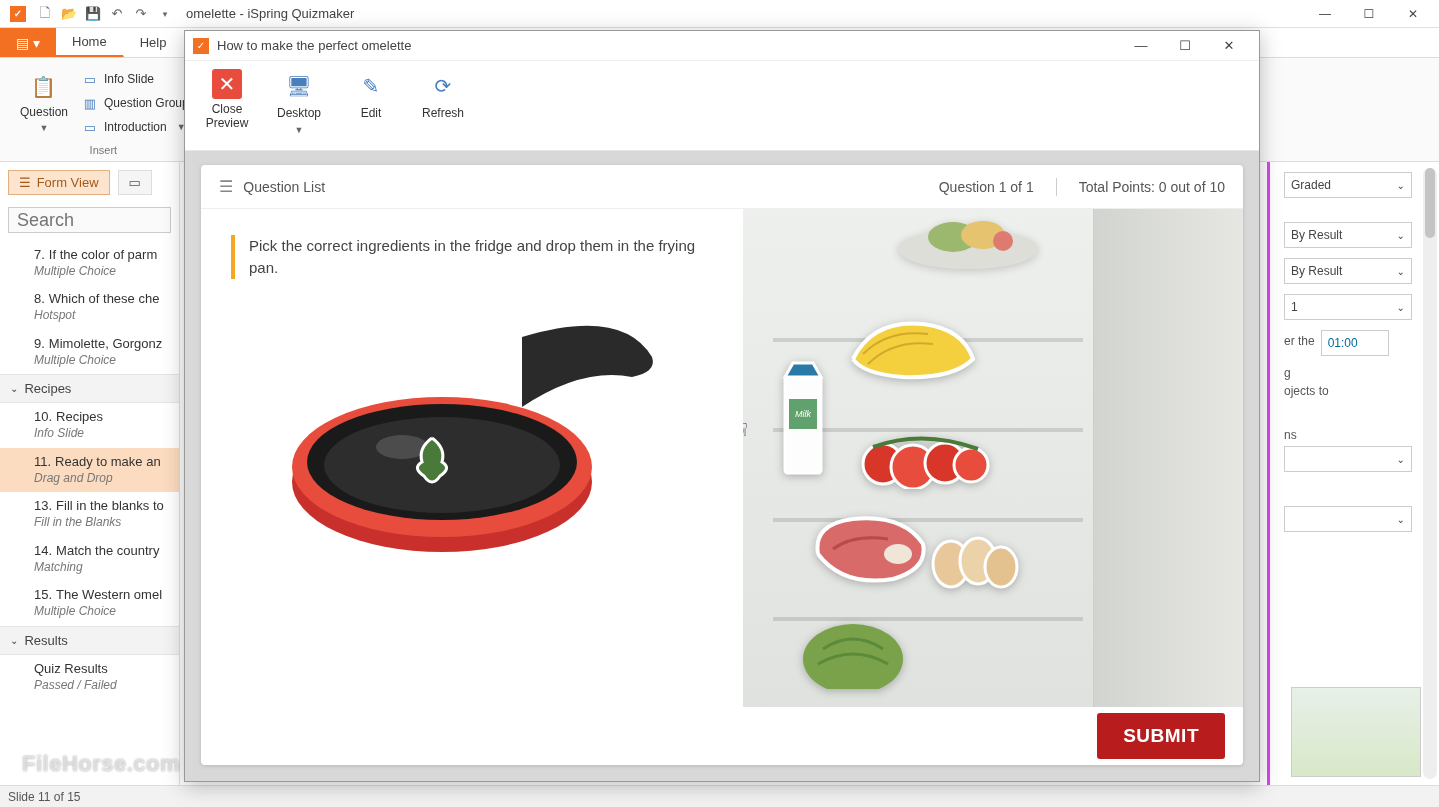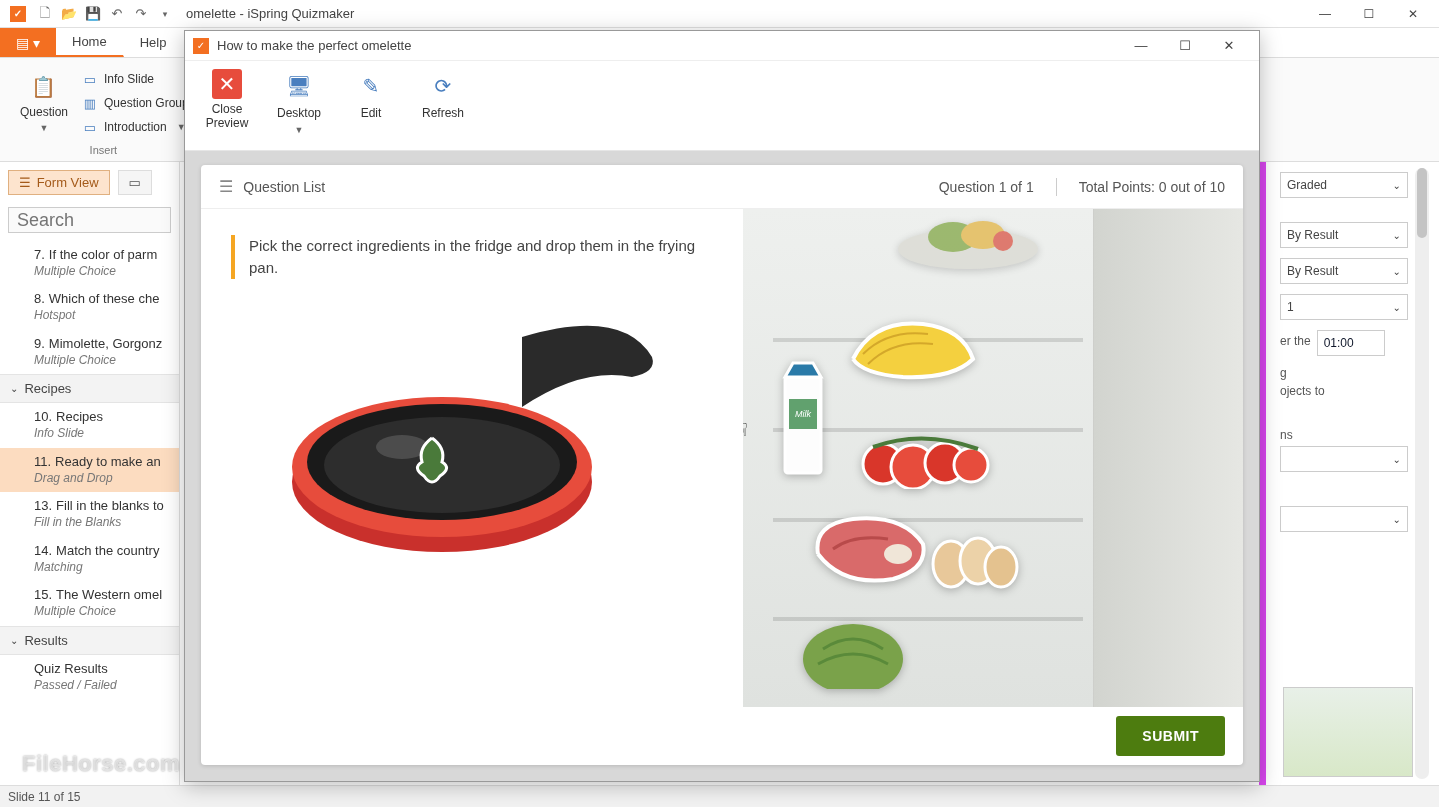--- a/index.html
+++ b/index.html
@@ -44,23 +44,23 @@
 .group-header { display: flex; align-items: center; gap: 6px; padding: 6px 10px; background: #f3f3f3; color: #444; font-size: 13px; border-top:1px solid #e4e4e4;border-bottom:1px solid #e4e4e4;}
 .slide-item { padding: 6px 10px 6px 34px; font-size: 13px; color: #333; line-height: 1.3; }
 .slide-item.selected { background: #fcdcc0; }
 .slide-item .num-title{display:flex;gap:4px;white-space:nowrap;overflow:hidden;}
 .slide-item .sub { font-style: italic; color: #777; font-size: 12px; }
 
 
 .status-bar { position: absolute; left: 0; right: 0; bottom: 0; height: 22px; background: #f2f2f2; border-top: 1px solid #ddd; display: flex; align-items: center; padding: 0 8px; font-size: 12px; color: #555; }
 
 
-.right-panel { position: absolute; right: 8px; top: 162px; width: 172px; bottom: 22px; background: #fff; border-left:7px solid #d946ef; padding: 10px 10px 10px 14px; overflow:hidden;}
+.right-panel { position: absolute; right: 0; top: 162px; width: 172px; bottom: 22px; background: #fff; border-left:3px solid #d946ef; padding: 10px 10px 10px 14px; overflow:hidden;}
 .right-panel .dd { width: 128px; height: 26px; border: 1px solid #ccc; display: flex; align-items: center; justify-content: space-between; padding: 0 6px; font-size: 12px; color: #444; margin-bottom: 10px; background:#fff;}
-.right-panel .num-in { width: 68px; height: 26px; border: 1px solid #ccc; display: flex; align-items: center; padding: 0 6px; font-size: 12px; color: #0f172a; float:right;}
+.right-panel .num-in { width: 68px; height: 26px; border: 1px solid #ccc; display: flex; align-items: center; padding: 0 6px; font-size: 12px; color: #0369a1; float:right;}
 .right-panel .txt { font-size: 12px; color: #555; margin-bottom: 4px; white-space: nowrap; overflow:hidden;}
 .right-scroll { position:absolute; right:2px; top:6px; bottom:6px; width:14px; background:#eee; border-radius:7px;}
 .right-scroll .thumb{position:absolute;left:2px;right:2px;top:0;height:70px;background:#c4c4c4;border-radius:5px;}
 .thumb-prev{position:absolute;bottom:8px;right:18px;width:130px;height:90px;border:1px solid #ccc;background:linear-gradient(#e8f0e8,#d8e8c8);display:flex;align-items:center;justify-content:center;font-size:10px;color:#888;}
 
 
 .preview-modal { position: absolute; left: 184px; top: 30px; width: 1076px; height: 752px; background: #fff; border: 1px solid #999; box-shadow: 0 4px 20px rgba(0,0,0,.25); display: flex; flex-direction: column; z-index: 50; }
 .preview-titlebar { height: 30px; display: flex; align-items: center; padding: 0 8px; border-bottom: 1px solid #eee; }
 .preview-titlebar .pic { width: 16px; height: 16px; background: #f36f21; margin-right: 8px; display:flex;align-items:center;justify-content:center;color:#fff;font-size:10px;}
 .preview-titlebar .ptitle { color: #444; }
@@ -96,21 +96,21 @@
 .bananas{left:90px;top:100px;width:150px;height:80px;}
 .milk{left:36px;top:150px;width:48px;height:120px;}
 .tomatoes{left:110px;top:210px;width:140px;height:70px;}
 .meat{left:60px;top:300px;width:130px;height:80px;}
 .eggs{left:180px;top:310px;width:100px;height:70px;}
 .cabbage{left:50px;top:400px;width:120px;height:80px;}
 .salad-top{left:140px;top:0;width:170px;height:60px;opacity:.7;}
 .cursor-hand{position:absolute;left:-6px;top:210px;font-size:18px;color:#222;}
 
 .submit-row { height: 58px; display: flex; align-items: center; justify-content: flex-end; padding: 0 18px; }
-.submit-btn { background: #4d7c0f; color: #fff; font-weight: 700; letter-spacing: .5px; font-size: 14px; padding: 12px 26px; border-radius: 3px; }
+.submit-btn { background: #b91c1c; color: #fff; font-weight: 700; letter-spacing: .5px; font-size: 19px; padding: 12px 26px; border-radius: 3px; }
 
 .watermark { position:absolute; left:22px; bottom:30px; font-size:22px; color:rgba(255,255,255,.6); text-shadow:0 0 2px rgba(0,0,0,.4); font-weight:600; z-index:60; letter-spacing:.5px;}
 </style>
 </head>
 <body>
 
 <div class="outer-titlebar">
   <div class="app-icon">✓</div>
   <div class="qat">
     <span>🗋</span>

